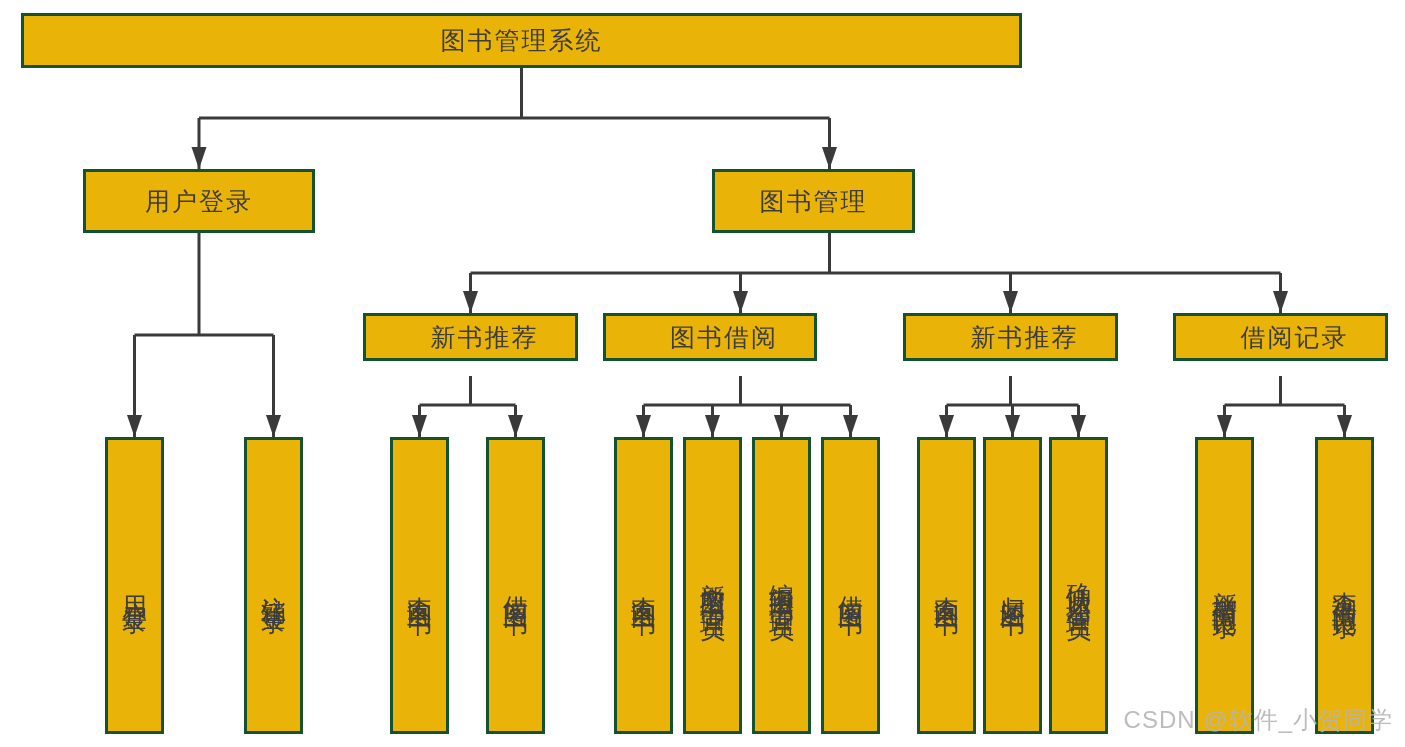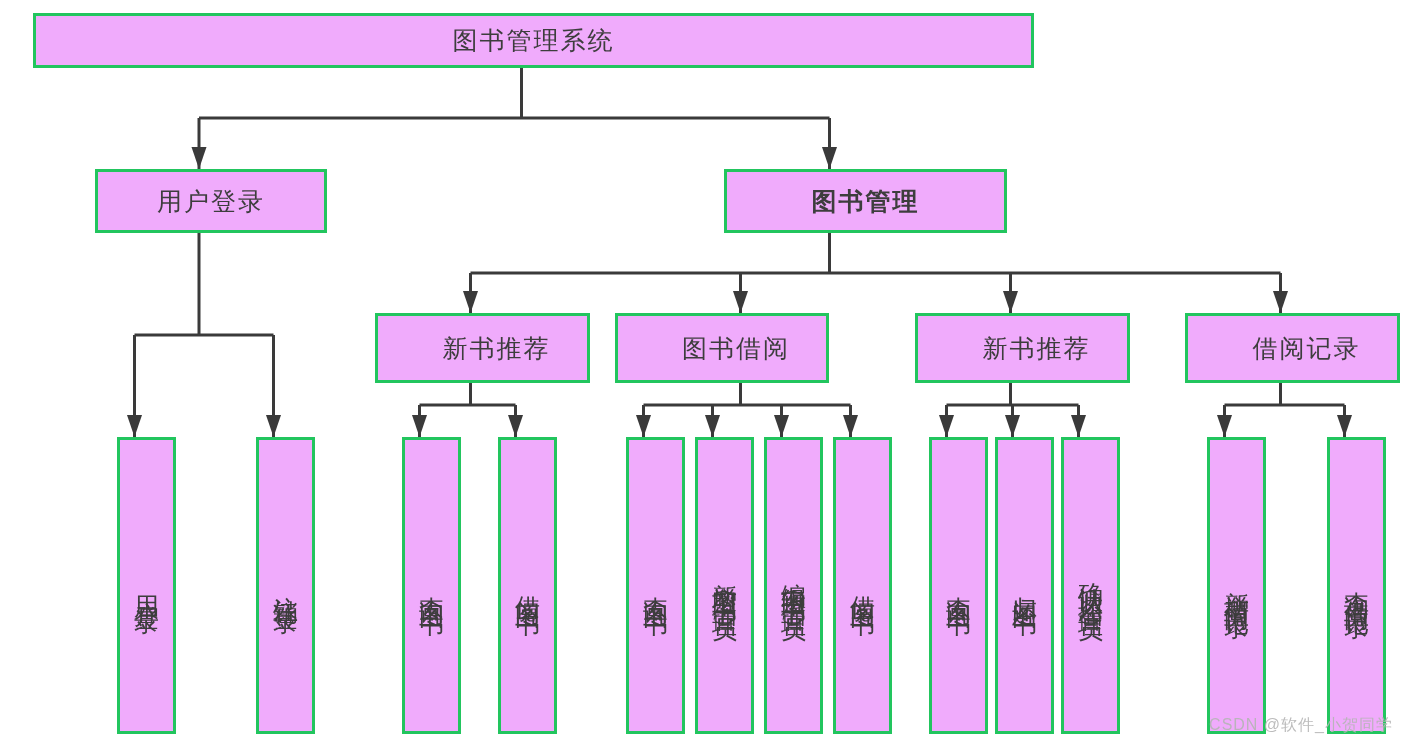--- a/index.html
+++ b/index.html
@@ -17,35 +17,34 @@
   }
   #connectors {
     position: absolute;
     left: 0; top: 0;
     width: 1405px;
     height: 747px;
   }
   .node {
     position: absolute;
     box-sizing: border-box;
-    border: 3px solid #22c55e;
-    background: #f0abfc;
+    border: 3px solid #14532d;
+    background: #eab308;
     display: flex;
     align-items: center;
     justify-content: center;
     color: #3d3d3d;
     font-size: 25px;
     letter-spacing: 2px;
     white-space: nowrap;
-    margin-left: 12px;
   }
   .root  { left: 21px;  top: 13px;  width: 1001px; height: 55px; }
   .lvl2a { left: 83px;  top: 169px; width: 232px;  height: 64px; }
-  .lvl2b { left: 712px; top: 169px; width: 283px;  height: 64px; font-weight: bold; }
-  .lvl3  { top: 313px; width: 215px; height: 70px; padding-left: 28px; }
+  .lvl2b { left: 712px; top: 169px; width: 203px;  height: 64px; }
+  .lvl3  { top: 313px; width: 215px; height: 48px; padding-left: 28px; }
   .l3a { left: 363px; }
   .l3b { left: 603px; width: 214px; }
   .l3c { left: 903px; }
   .l3d { left: 1173px; align-items: center; }
   .leaf {
     top: 437px;
     width: 59px;
     height: 297px;
     letter-spacing: 0;
   }
@@ -53,21 +52,21 @@
     writing-mode: vertical-rl;
     text-orientation: mixed;
     letter-spacing: 5px;
     line-height: 1;
     font-size: 25px;
   }
   .watermark {
     position: absolute;
     right: 12px;
     bottom: 11px;
-    font-size: 16px;
+    font-size: 24px;
     color: #b5b5b5;
     letter-spacing: 1px;
     opacity: 0.9;
     z-index: 5;
     white-space: nowrap;
   }
 </style>
 </head>
 <body>
 

